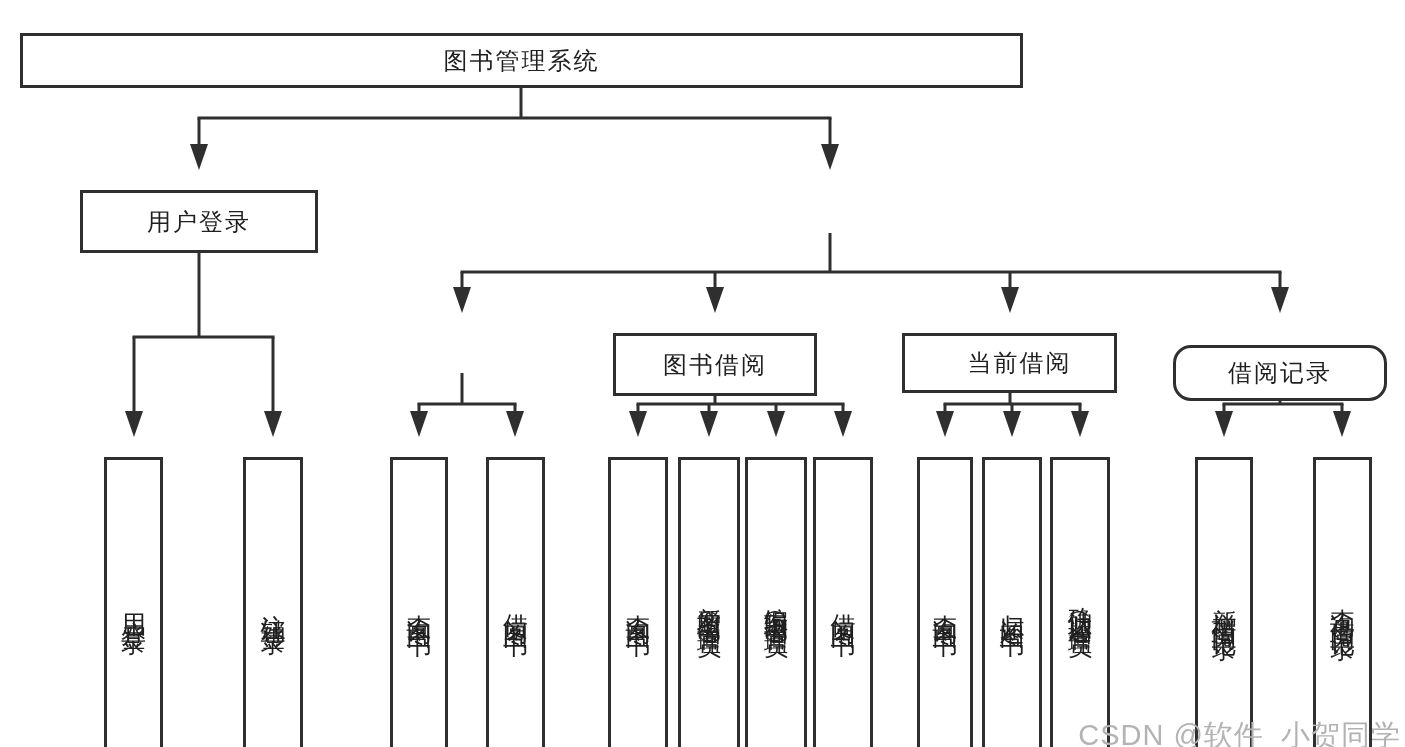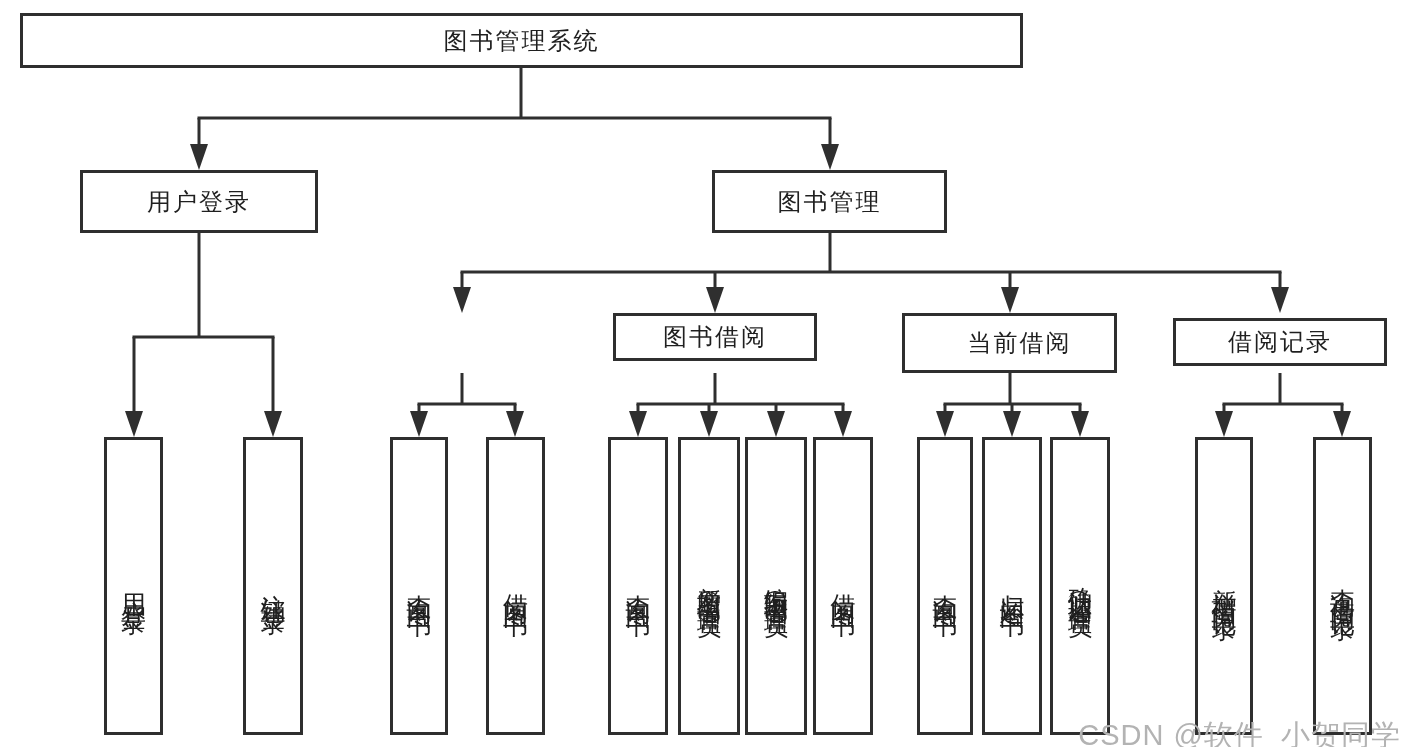--- a/index.html
+++ b/index.html
@@ -25,20 +25,21 @@
   }
   .box{
     position:absolute;
     box-sizing:border-box;
     border:3px solid var(--line);
     background:#fff;
     display:flex;
     align-items:center;
     justify-content:center;
     color:var(--text);
+    margin-top:20px;
   }
   .h{
     font-size:24px;
     letter-spacing:2px;
     white-space:nowrap;
   }
   .v{
     writing-mode:vertical-rl;
     text-orientation:mixed;
     font-size:25px;
@@ -124,25 +125,24 @@
       <polygon points="1003,411 1021,411 1012,437"></polygon>
       <polygon points="1071,411 1089,411 1080,437"></polygon>
       <polygon points="1215,411 1233,411 1224,437"></polygon>
       <polygon points="1333,411 1351,411 1342,437"></polygon>
     </g>
   </svg>
 
   <div class="box h" style="left:20px;top:13px;width:1003px;height:55px;">图书管理系统</div>
 
   <div class="box h" style="left:80px;top:170px;width:238px;height:63px;">用户登录</div>
-  <div class="box h" style="left:712px;top:170px;width:235px;height:63px;">图书管理</div>
 
-  <div class="box h" style="left:613px;top:313px;width:204px;height:48px;">图书借阅</div>
+  <div class="box h" style="left:613px;top:313px;width:204px;height:63px;">图书借阅</div>
   <div class="box h" style="left:902px;top:313px;width:215px;height:60px;padding-left:20px;">当前借阅</div>
-  <div class="box h" style="left:1173px;top:318px;width:214px;height:48px;">借阅记录</div>
+  <div class="box h" style="left:1173px;top:325px;width:214px;height:56px;border-radius:18px;">借阅记录</div>
 
   <div class="box v" style="left:104px;top:437px;width:59px;height:298px;">用户登录</div>
   <div class="box v" style="left:243px;top:437px;width:60px;height:298px;">注销登录</div>
 
   <div class="box v" style="left:390px;top:437px;width:58px;height:298px;">查询图书</div>
   <div class="box v" style="left:486px;top:437px;width:59px;height:298px;">借阅图书</div>
 
   <div class="box v" style="left:608px;top:437px;width:60px;height:298px;">查询图书</div>
   <div class="box v long" style="left:678px;top:437px;width:62px;height:298px;">新增图书（管理员）</div>
   <div class="box v long" style="left:745px;top:437px;width:62px;height:298px;">编辑图书（管理员）</div>

